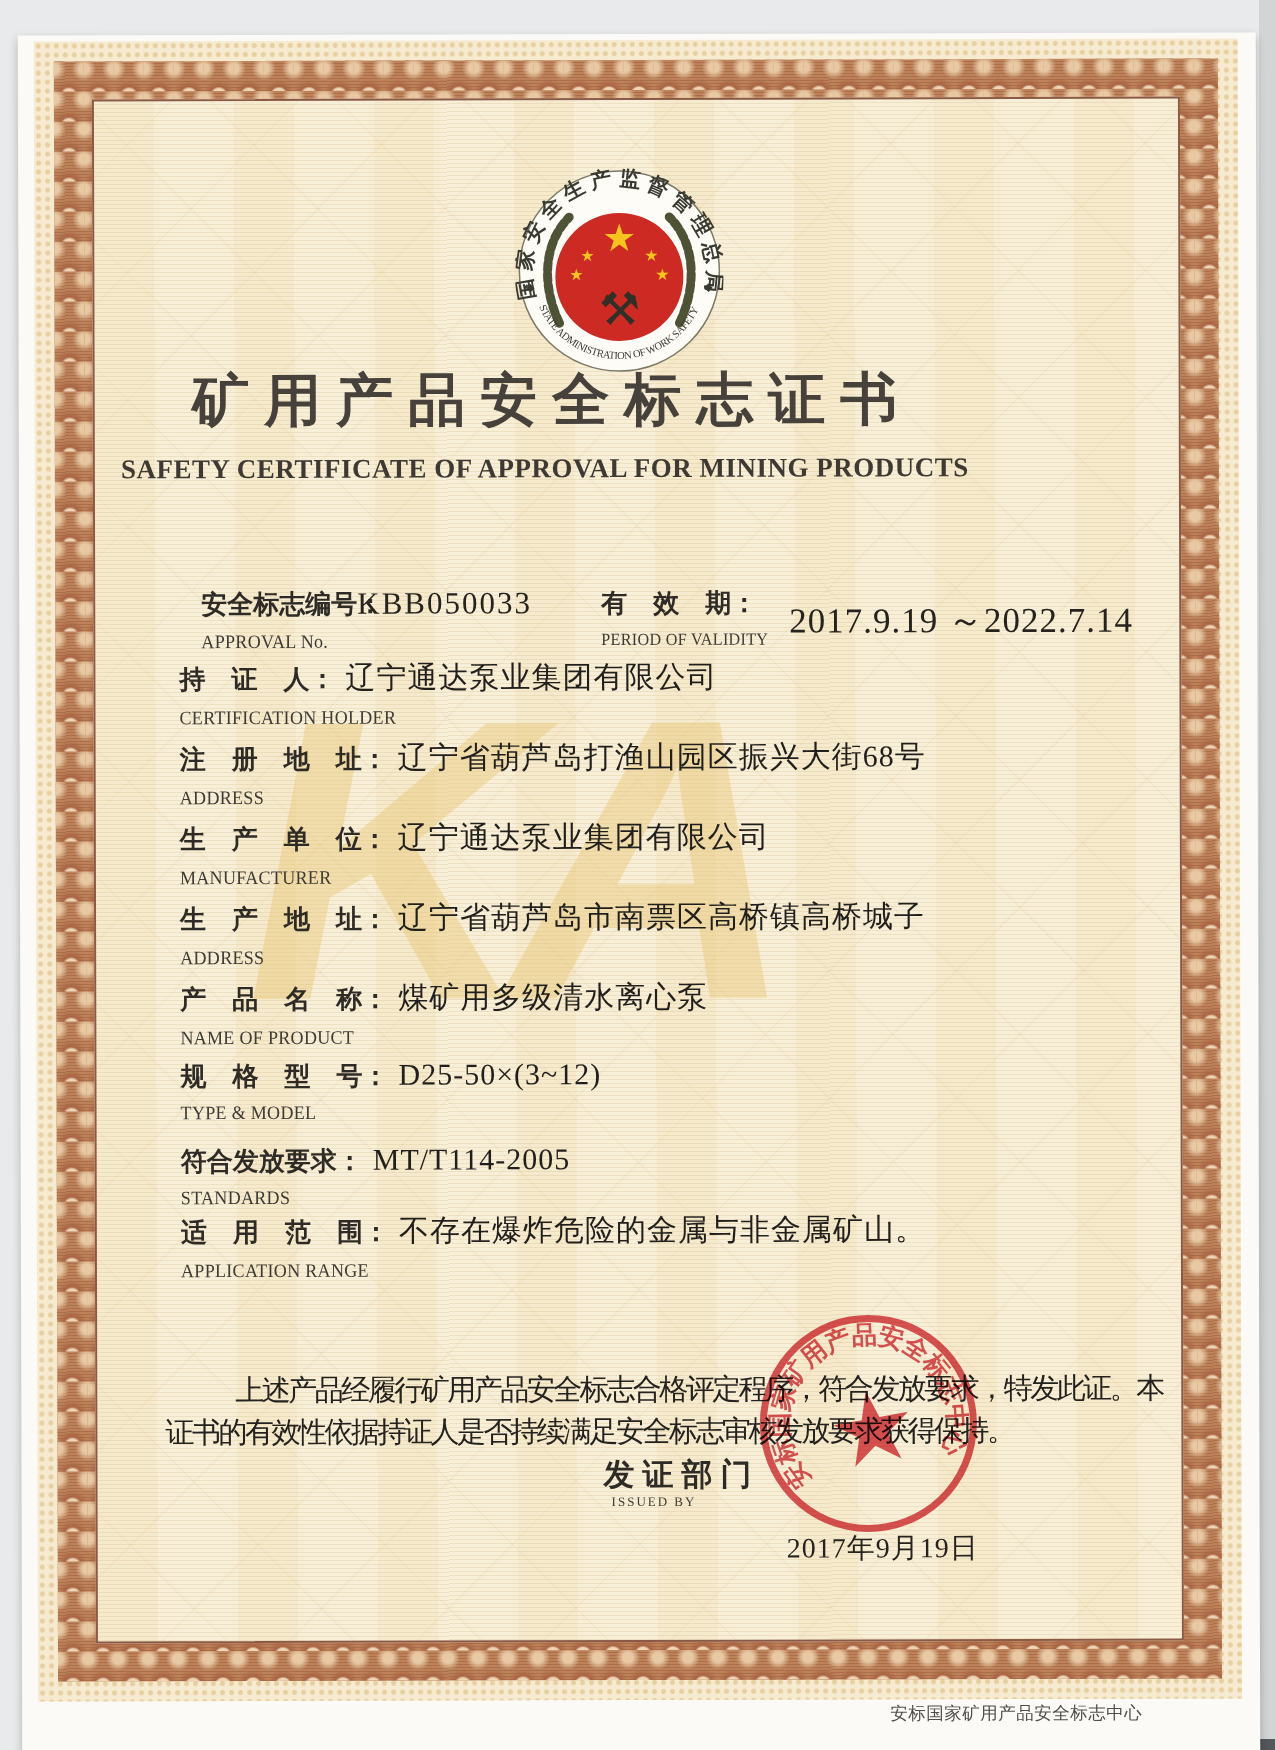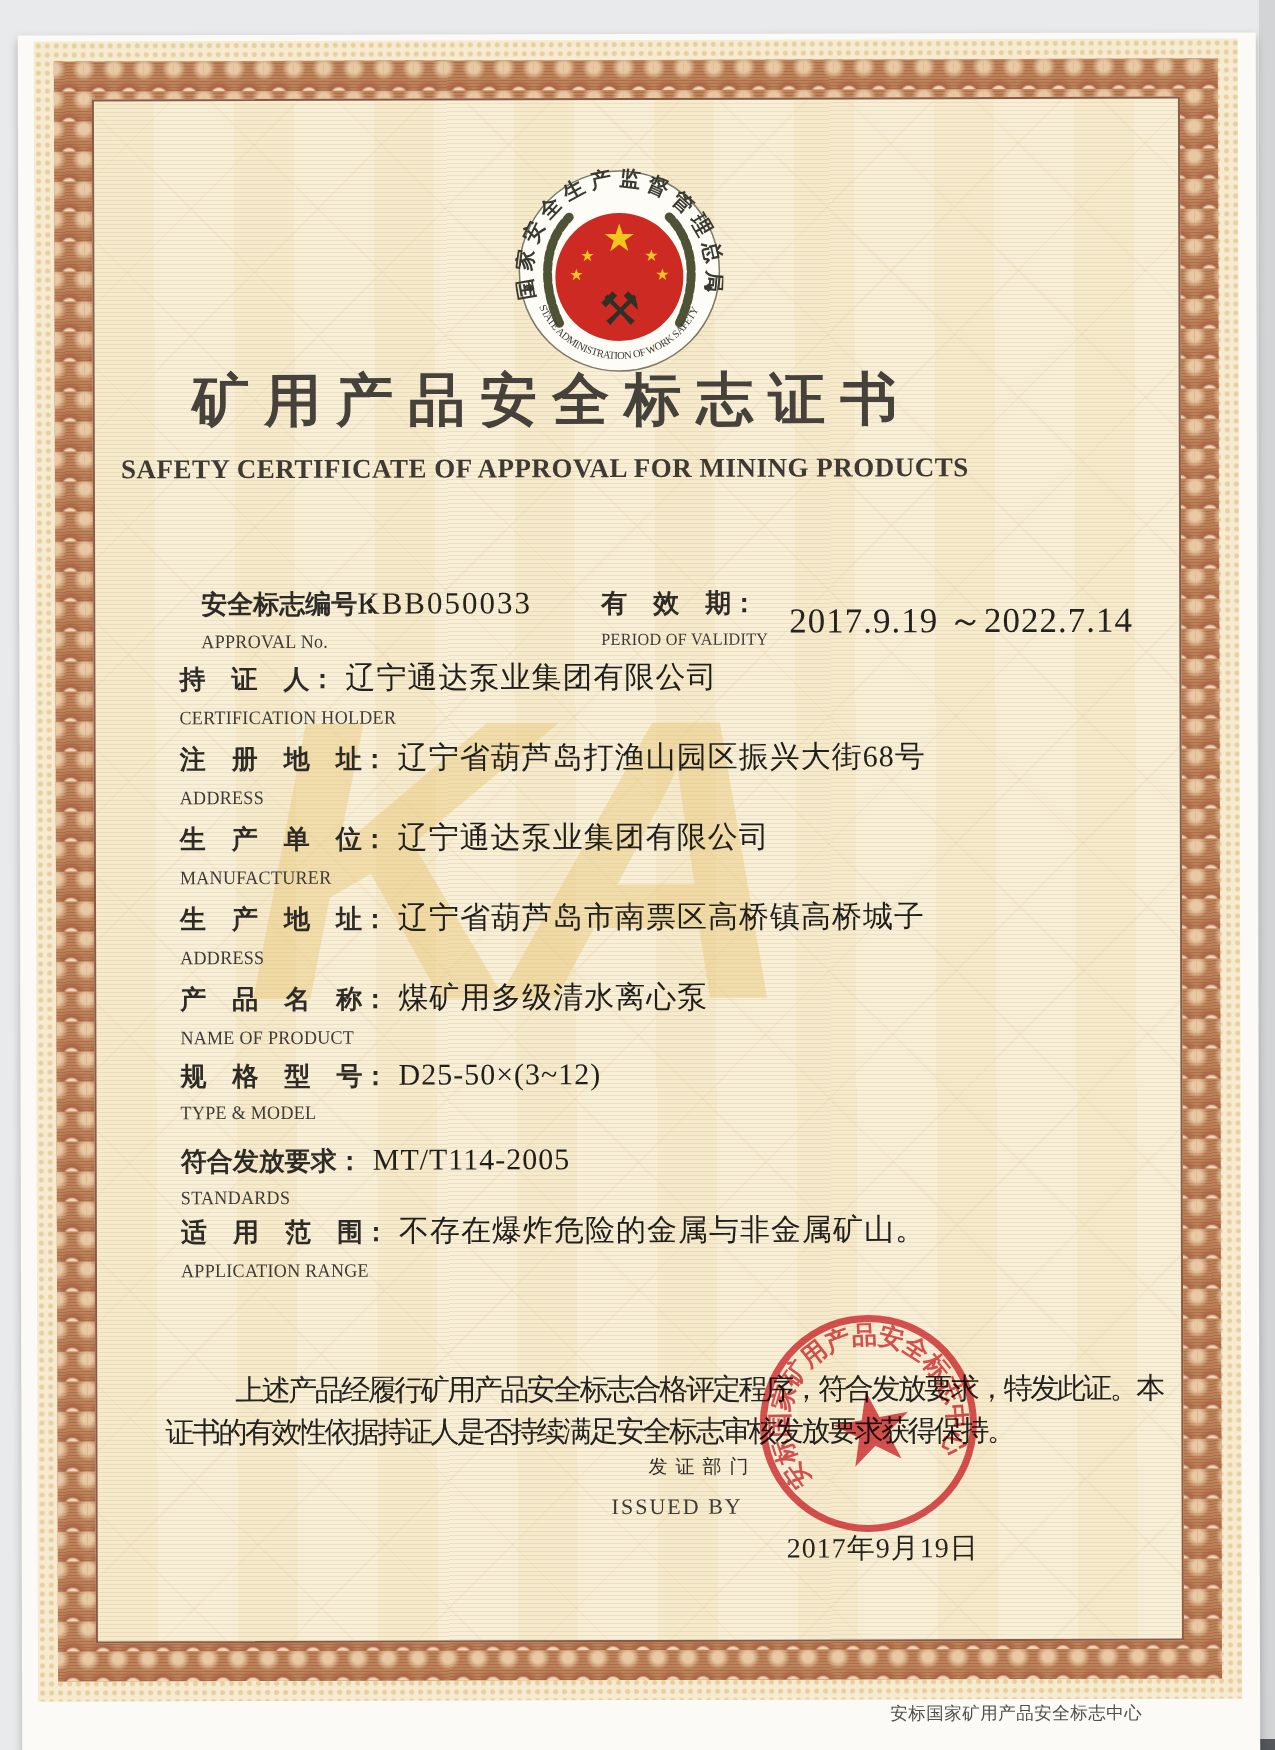--- a/index.html
+++ b/index.html
@@ -71,22 +71,22 @@
   .ap-no-value{position:absolute;left:262px;top:5px;font-size:31px;letter-spacing:2px;color:#26231e;}
   .ap-val-label{position:absolute;left:506px;top:6px;}
   .ap-val-sub{position:absolute;left:506px;top:50px;font-size:17px;}
   .ap-val-value{position:absolute;left:694px;top:18px;font-size:35px;letter-spacing:1px;color:#26231e;white-space:nowrap;}
   .field{position:absolute;left:84px;white-space:nowrap;}
   .fvalue{font-size:30px;letter-spacing:1px;color:#211f1b;margin-left:10px;}
   .fsub{margin-top:8px;}
   .statement{position:absolute;left:68px;top:1268px;width:960px;color:#24221e;}
   .st-line{font-size:29px;letter-spacing:-2.5px;white-space:nowrap;line-height:42px;}
   .st-line.indent{text-indent:70px;}
-  .issued-cn{position:absolute;left:506px;top:1354px;font-size:19px;font-weight:normal;letter-spacing:8px;color:#2e2b26;white-space:nowrap;margin-left:45px;}
-  .issued-en{position:absolute;left:514px;top:1394px;font-size:22px;letter-spacing:2px;color:#3e3b35;text-align:center;}
+  .issued-cn{position:absolute;left:506px;top:1354px;font-size:31px;font-weight:bold;letter-spacing:8px;color:#2e2b26;white-space:nowrap;}
+  .issued-en{position:absolute;left:514px;top:1394px;font-size:13px;letter-spacing:2px;color:#3e3b35;text-align:center;}
   .issued-date{position:absolute;left:689px;top:1430px;font-size:28px;color:#26231e;letter-spacing:1px;white-space:nowrap;}
   .stamp{position:absolute;left:657px;top:1210px;width:228px;height:228px;mix-blend-mode:multiply;opacity:0.92;}
   .footer{
     position:absolute;left:868px;top:1668px;font-size:17.5px;letter-spacing:0.5px;
     color:#504e49;white-space:nowrap;
   }
 </style>
 </head>
 <body>
 

